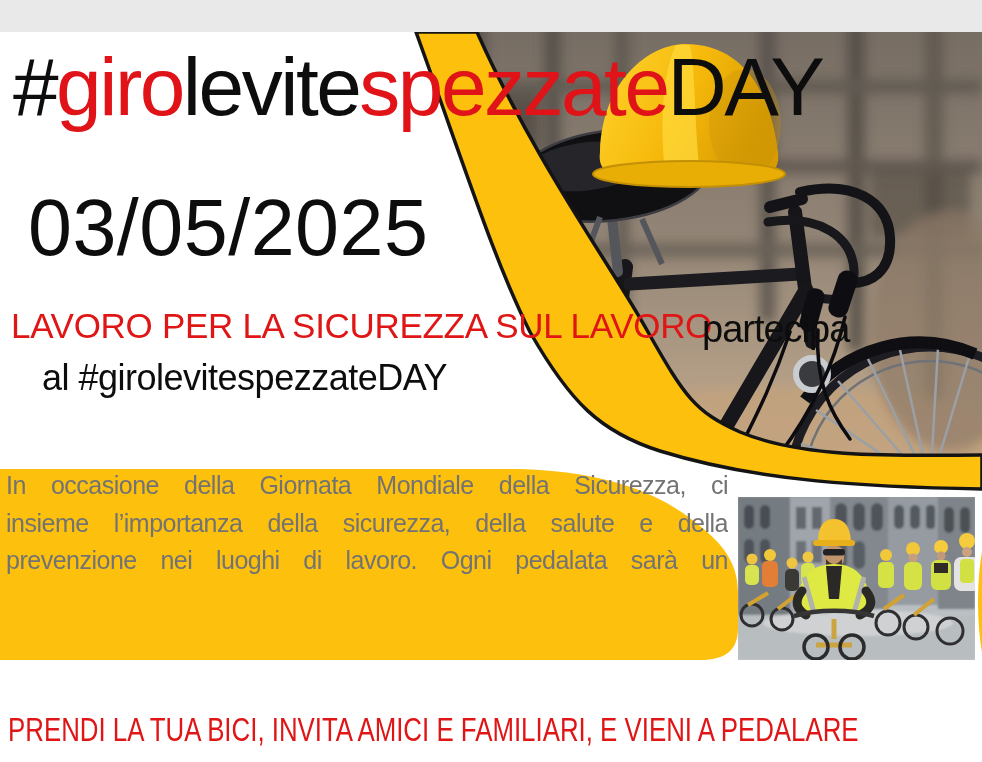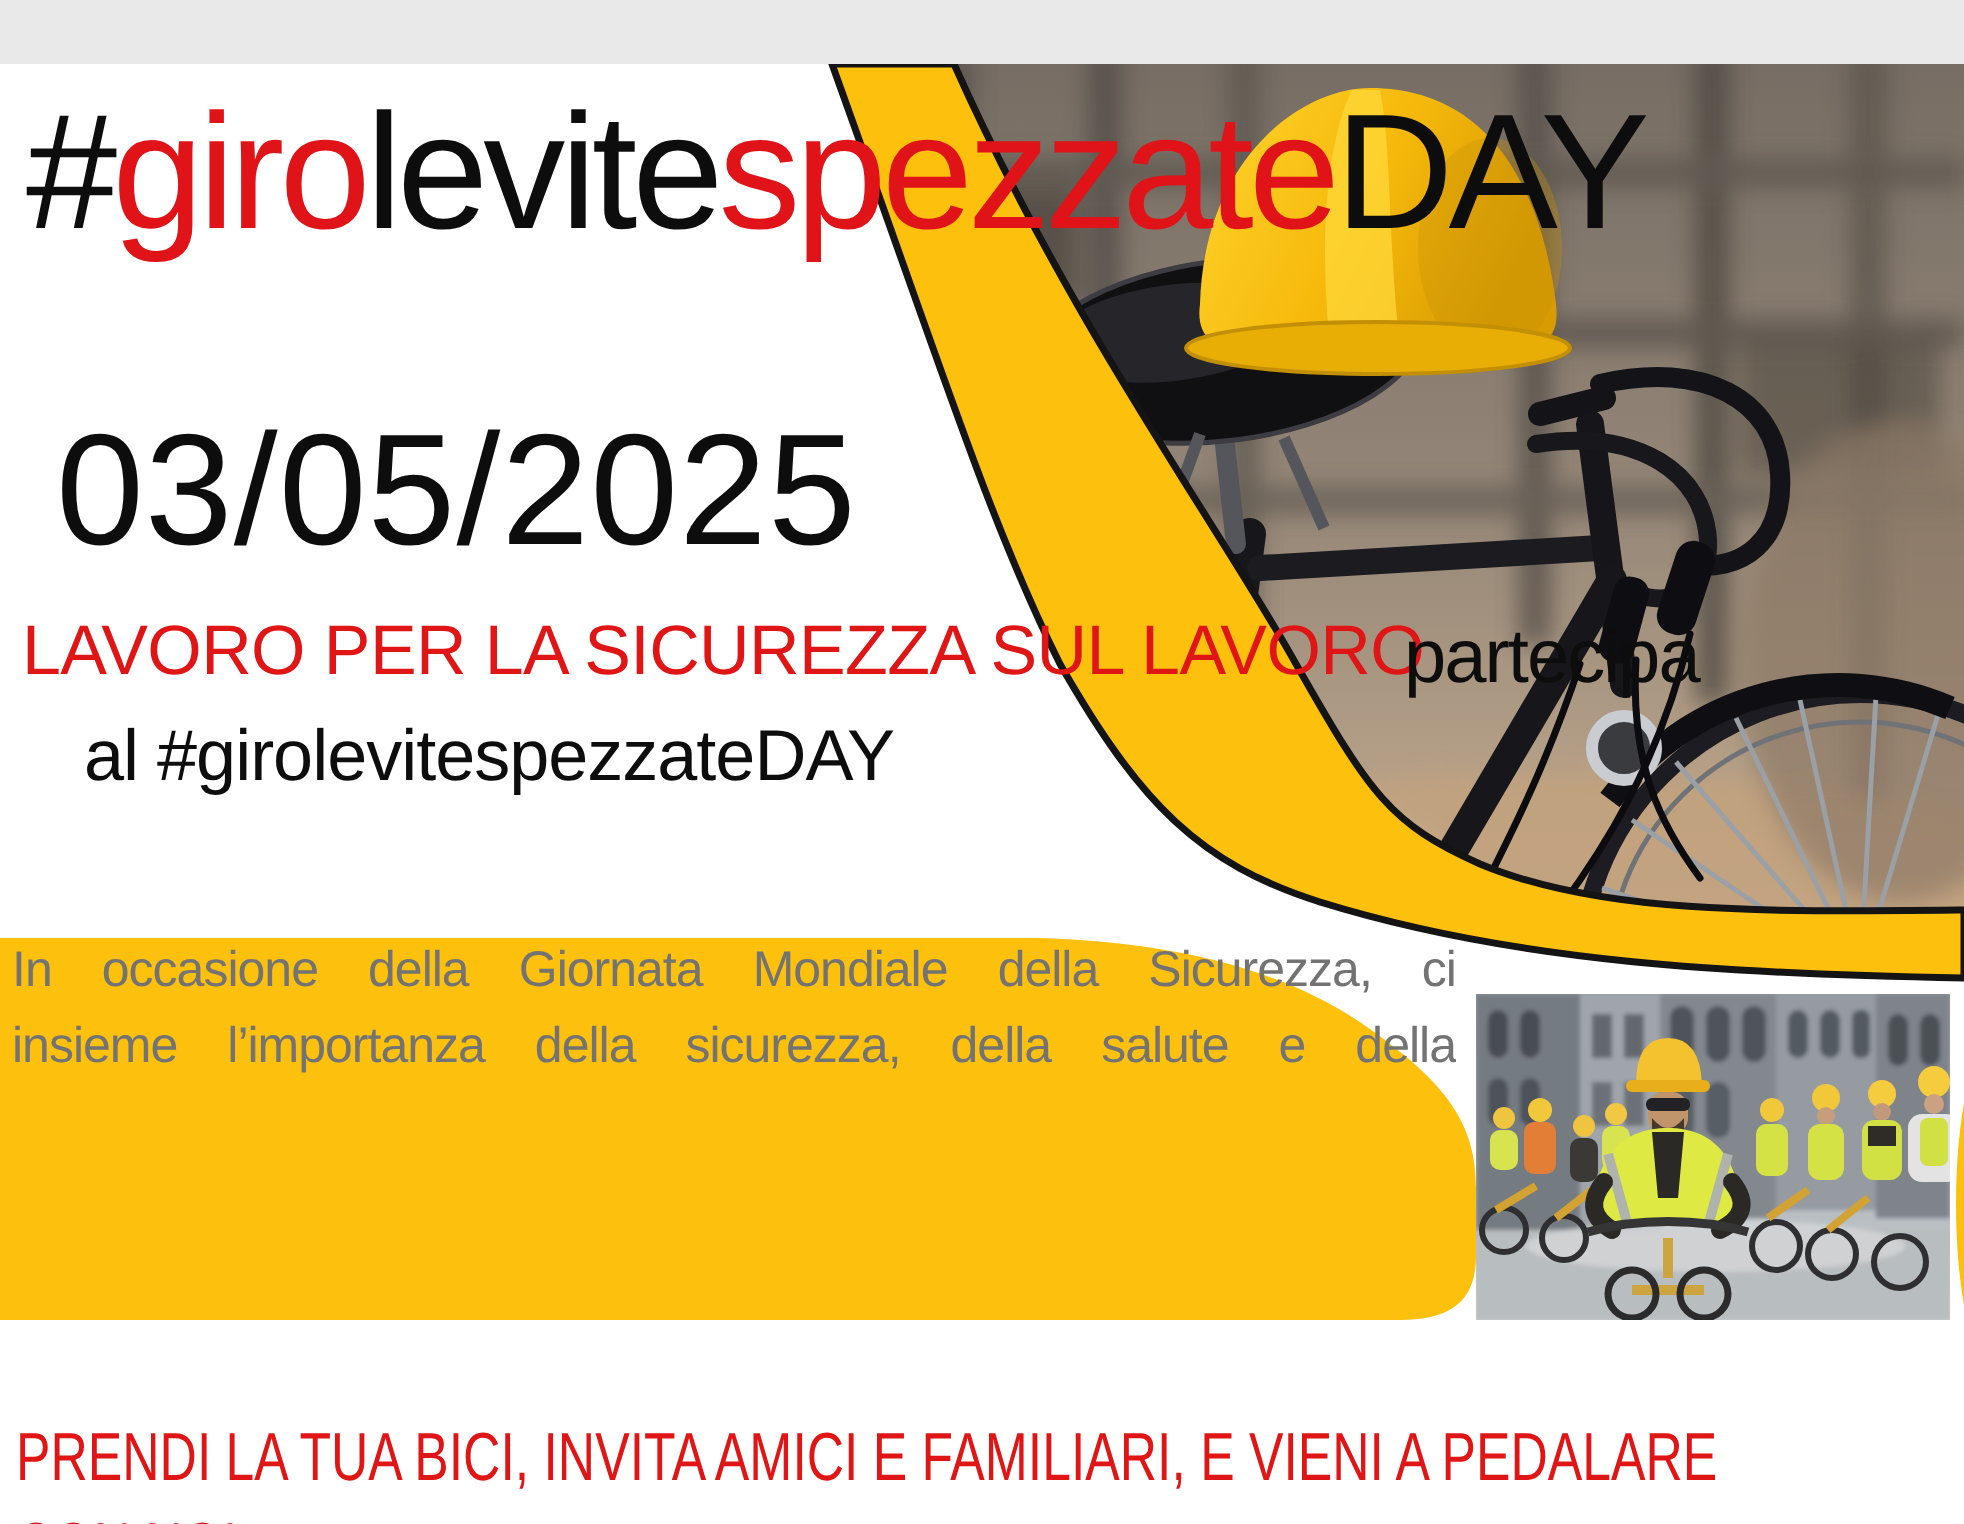--- a/index.html
+++ b/index.html
@@ -4,21 +4,21 @@
 <style>
   html,body{margin:0;padding:0;background:#e9e9e9;}
   .poster{
     position:relative;width:982px;height:744px;background:#ffffff;
     overflow:hidden;font-family:"Liberation Sans",sans-serif;margin-top:32px;
   }
   .art{position:absolute;left:0;top:0;z-index:0;}
   .txt{position:absolute;z-index:2;white-space:nowrap;color:#0d0d0d;}
   .red{color:#e01318;}
   #title{left:13px;top:8px;font-size:82px;letter-spacing:-2.5px;line-height:1.15;}
-  #date{left:28px;top:170px;font-size:79px;letter-spacing:0.5px;line-height:1.1;}
+  #date{left:28px;top:153px;font-size:79px;letter-spacing:0.5px;line-height:1.1;}
   #tagline{left:11px;top:274px;font-size:35px;letter-spacing:-0.3px;color:#e01515;}
   #invite1{left:702px;top:276px;font-size:38px;letter-spacing:-1px;}
   #invite2{left:42px;top:325px;font-size:36px;letter-spacing:-0.5px;}
   #paragraph{position:absolute;left:6px;top:435px;width:722px;z-index:2;
     font-size:25px;letter-spacing:-0.5px;color:#737373;}
   .para-line{height:37.6px;line-height:37.6px;text-align:justify;overflow:hidden;}
   .para-line.justified::after{content:"";display:inline-block;width:100%;height:0;}
   #cta1,#cta2{color:#e01515;font-size:34px;transform:scaleX(0.76);transform-origin:left top;letter-spacing:0;}
   #cta1{left:8px;top:678px;}
   #cta2{left:8px;top:723px;}
@@ -253,18 +253,19 @@
   <div class="txt" id="date">03/05/2025</div>
 
   <div class="txt" id="tagline">LAVORO PER LA SICUREZZA SUL LAVORO</div>
 
   <div class="txt" id="invite1">partecipa</div>
   <div class="txt" id="invite2">al #girolevitespezzateDAY</div>
 
   <div id="paragraph">
     <div class="para-line justified">In occasione della Giornata Mondiale della Sicurezza, ci</div>
     <div class="para-line justified">insieme l’importanza della sicurezza, della salute e della</div>
+    <div class="para-line justified">prevenzione nei luoghi di lavoro. Ogni pedalata sarà un</div>
   </div>
 
   <div class="txt" id="cta1">PRENDI LA TUA BICI, INVITA AMICI E FAMILIARI, E VIENI A PEDALARE</div>
   <div class="txt" id="cta2">CON NOI.</div>
 
 </div>
 
 </body></html>

